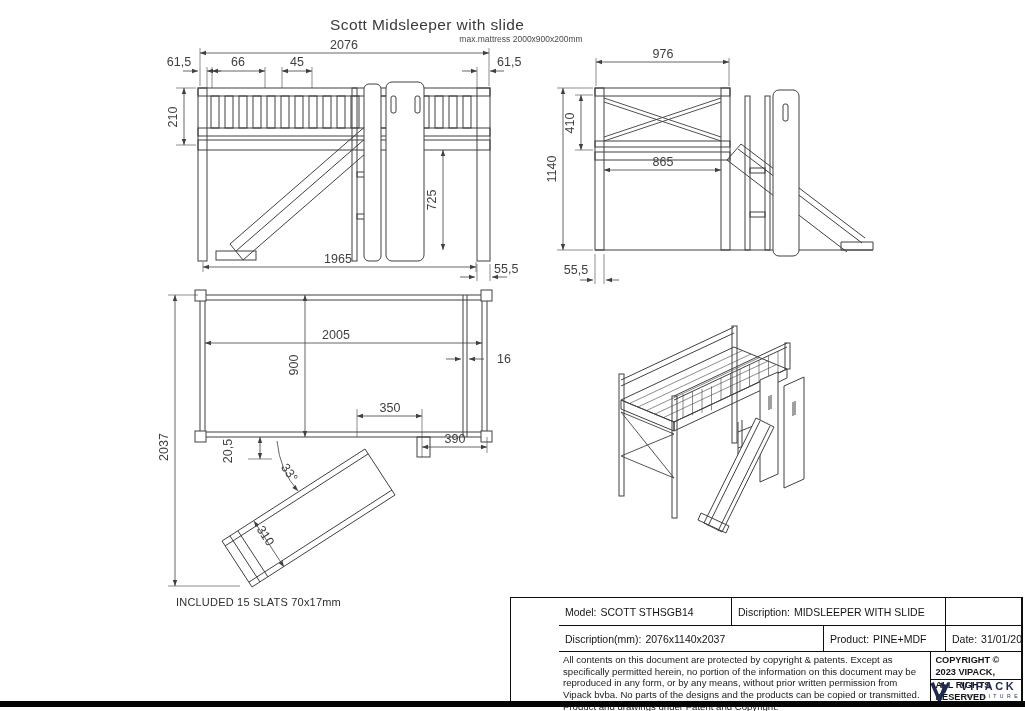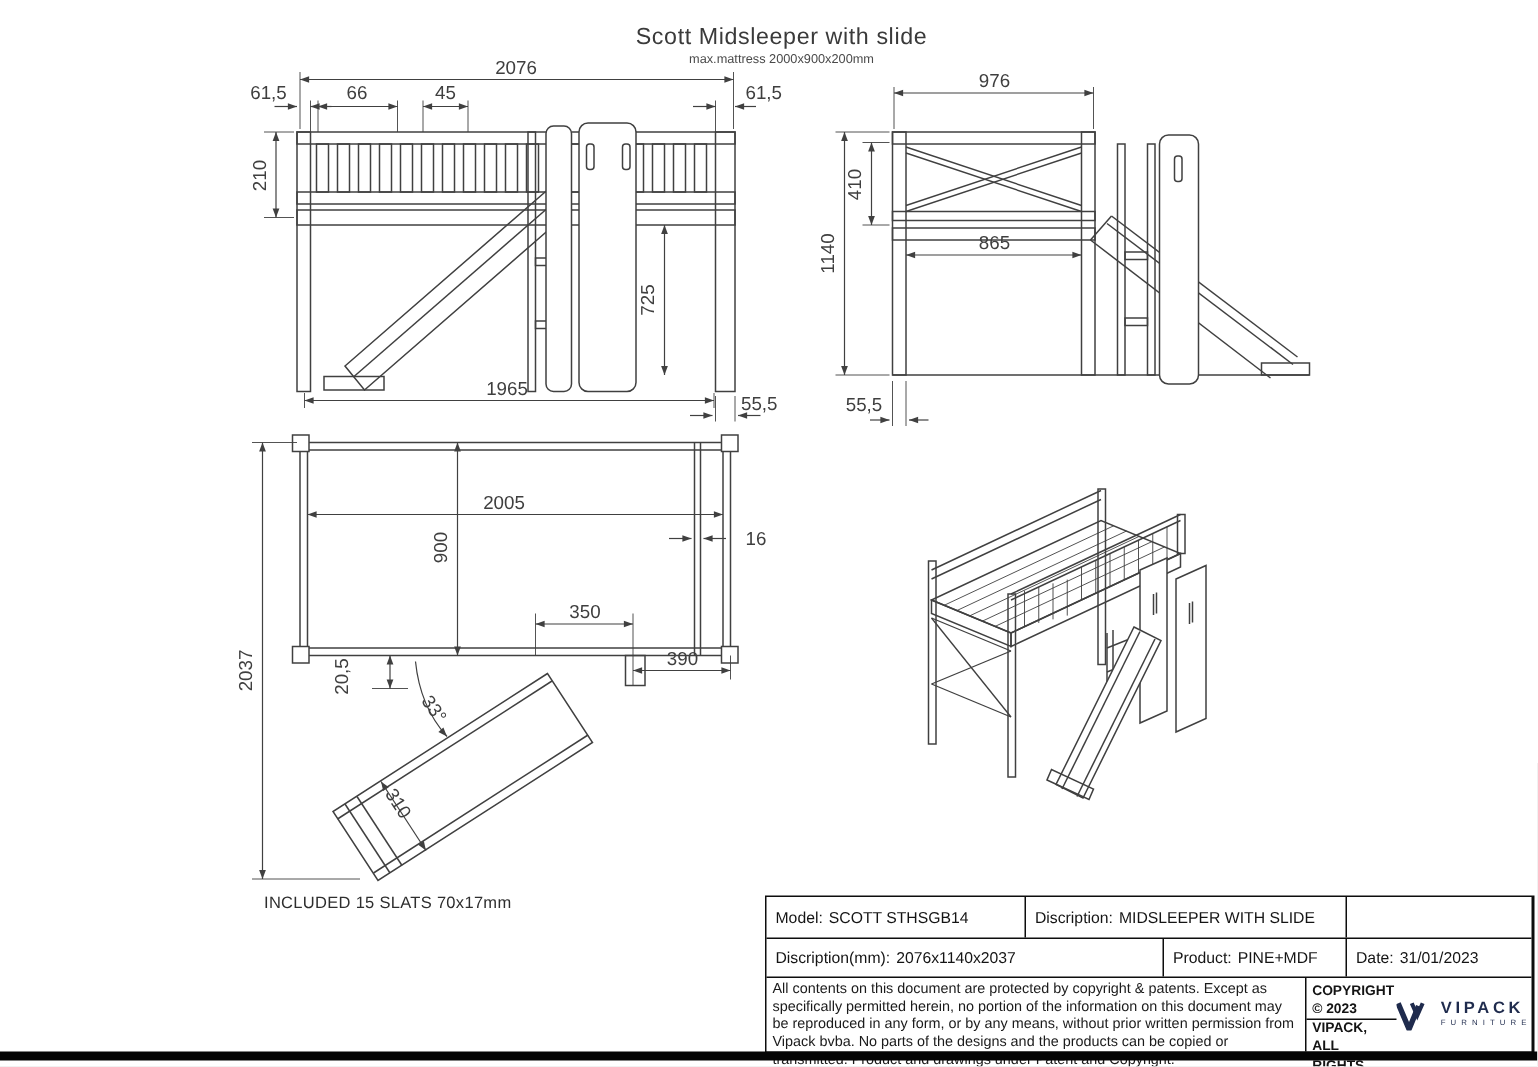--- a/index.html
+++ b/index.html
@@ -8,27 +8,27 @@
   .abs{position:absolute;}
   .dwg{position:absolute;overflow:visible;}
   
   .st{stroke:#404040;stroke-width:1;fill:none;}
   .stf{stroke:#404040;stroke-width:1;fill:#ffffff;}
   .dim{stroke:#404040;stroke-width:.8;fill:none;}
   .wit{stroke:#404040;stroke-width:.6;fill:none;}
   .xb{stroke:#404040;stroke-width:.9;fill:none;}
   text.dt{font-family:"Liberation Sans",sans-serif;font-size:12.5px;fill:#3f3f3f;}
   
-  .title{left:330px;top:16px;width:382px;text-align:center;font-size:15.5px;color:#3a3a3a;letter-spacing:.4px;}
+  .title{left:330px;top:16px;width:382px;font-size:15.5px;color:#3a3a3a;letter-spacing:.4px;}
   .subtitle{left:330px;top:34px;width:382px;text-align:center;font-size:8.5px;color:#4a4a4a;}
   .note{left:176px;top:596px;font-size:11px;color:#2e2e2e;letter-spacing:.2px;text-align:center;}
   
   .tblock{left:510px;top:597px;width:513px;height:105px;border:1px solid #0d0d0d;
           border-right-width:2px;background:#fff;box-sizing:border-box;color:#141414;}
-  .tb-row{display:flex;box-sizing:border-box;}
+  .tb-row{display:flex;box-sizing:border-box;margin-left:48px;}
   .tb-cell{box-sizing:border-box;display:flex;align-items:center;padding-left:6px;
            font-size:10.5px;white-space:nowrap;overflow:hidden;}
   .tb-cell .lab{margin-right:4px;}
   .br{border-right:1px solid #0d0d0d;}
   .bt{border-top:1px solid #0d0d0d;}
   .legal{font-size:9.6px;line-height:1.22;padding:2px 3px 0 4px;box-sizing:border-box;color:#1a1a1a;}
   .cpy{font-size:9.2px;font-weight:600;line-height:1.35;padding:2px 2px 0 4px;box-sizing:border-box;}
   .logo-row{display:flex;align-items:center;justify-content:center;gap:5px;height:100%;}
   .brand{color:#1f2b4d;font-size:11px;font-weight:600;letter-spacing:2.5px;line-height:1;}
   .brand-sub{color:#1f2b4d;font-size:5.2px;letter-spacing:3.4px;line-height:1;margin-top:2px;}
@@ -344,21 +344,21 @@
         <span class="lab">Product:</span>
         <span>PINE+MDF</span>
       </div>
       <div class="tb-cell" style="flex:1">
         <span class="lab">Date:</span>
         <span>31/01/2023</span>
       </div>
     </div>
     <div class="tb-row bt" style="height:50px">
       <div class="legal br" style="width:388px">All contents on this document are protected by copyright &amp; patents. Except as specifically permitted herein, no portion of the information on this document may be reproduced in any form, or by any means, without prior written permission from Vipack bvba. No parts of the designs and the products can be copied or transmitted. Product and drawings under Patent and Copyright.</div>
-      <div style="flex:1;display:flex;box-sizing:border-box">
+      <div style="flex:1;display:flex;flex-direction:column;box-sizing:border-box">
         <div class="cpy" style="height:28px;border-bottom:1px solid #0d0d0d">
           <div>COPYRIGHT © 2023 VIPACK,</div>
           <div>ALL RIGHTS RESERVED</div>
         </div>
         <div style="flex:1">
           <div class="logo-row">
             <svg width="24" height="20" viewBox="0 0 26 22">
               <path d="M1,2 L9,21 L16,4" fill="none" stroke="#1f2b4d" stroke-width="4"></path>
               <path d="M11,2 L15,11 L19,2" fill="none" stroke="#1f2b4d" stroke-width="3"></path>
             </svg>

